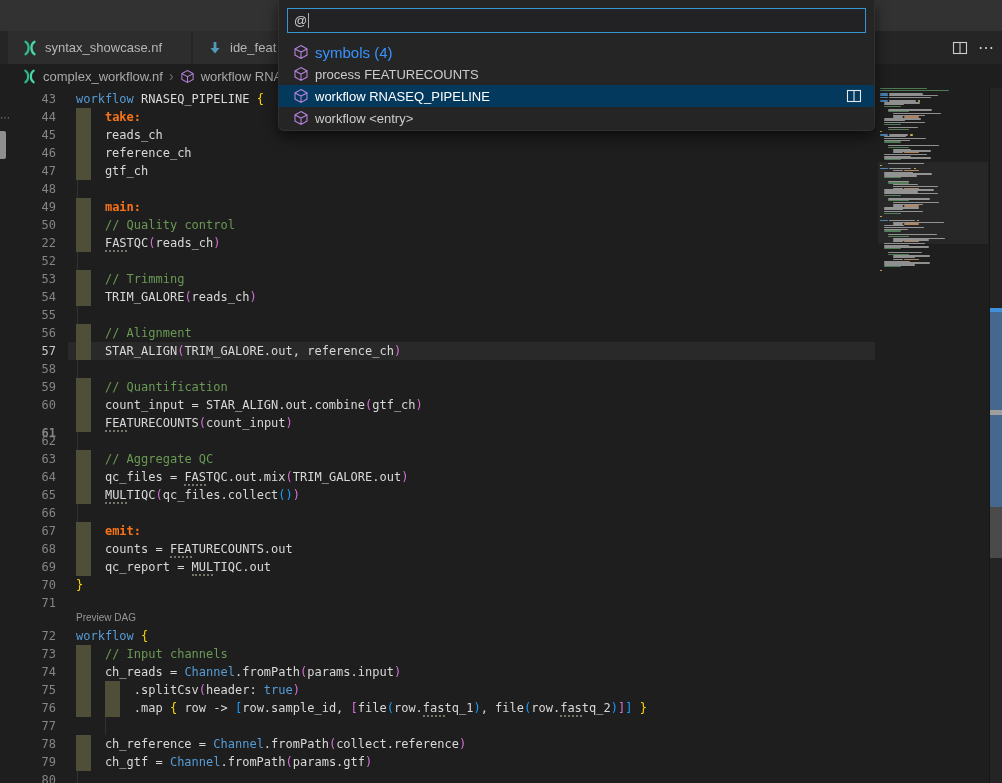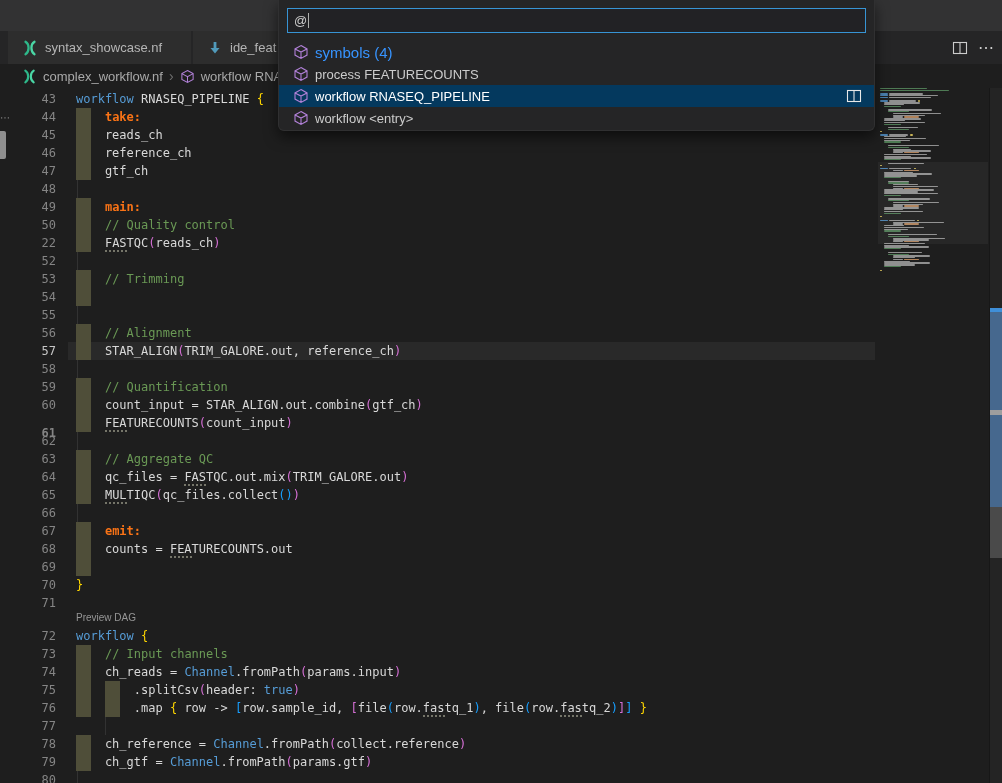--- a/index.html
+++ b/index.html
@@ -149,20 +149,21 @@
       <div class="code-line" style="top: 110px;"><span class="txt">    </span><span class="lbl">main:</span></div>
       <div class="ln" style="top: 128px;">50</div>
       <div class="code-line" style="top: 128px;"><span class="txt">    </span><span class="cmt">// Quality control</span></div>
       <div class="ln" style="top: 146px;">22</div>
       <div class="code-line" style="top: 146px;"><span class="txt">    </span><span class="txt u">FAS</span><span class="txt">TQC</span><span class="p">(</span><span class="txt">reads_ch</span><span class="p">)</span></div>
       <div class="ln" style="top: 164px;">52</div>
       <div class="code-line" style="top: 164px;"></div>
       <div class="ln" style="top: 182px;">53</div>
       <div class="code-line" style="top: 182px;"><span class="txt">    </span><span class="cmt">// Trimming</span></div>
       <div class="ln" style="top: 200px;">54</div>
+      <div class="code-line" style="top: 200px;"><span class="txt">    TRIM_GALORE</span><span class="p">(</span><span class="txt">reads_ch</span><span class="p">)</span></div>
       <div class="ln" style="top: 218px;">55</div>
       <div class="code-line" style="top: 218px;"></div>
       <div class="ln" style="top: 236px;">56</div>
       <div class="code-line" style="top: 236px;"><span class="txt">    </span><span class="cmt">// Alignment</span></div>
       <div class="ln cur" style="top: 254px;">57</div>
       <div class="code-line" style="top: 254px;"><span class="txt">    STAR_ALIGN</span><span class="p">(</span><span class="txt">TRIM_GALORE.out, reference_ch</span><span class="p">)</span></div>
       <div class="ln" style="top: 272px;">58</div>
       <div class="code-line" style="top: 272px;"></div>
       <div class="ln" style="top: 290px;">59</div>
       <div class="code-line" style="top: 290px;"><span class="txt">    </span><span class="cmt">// Quantification</span></div>
@@ -178,20 +179,21 @@
       <div class="code-line" style="top: 380px;"><span class="txt">    qc_files = </span><span class="txt u">FAS</span><span class="txt">TQC.out.mix</span><span class="p">(</span><span class="txt">TRIM_GALORE.out</span><span class="p">)</span></div>
       <div class="ln" style="top: 398px;">65</div>
       <div class="code-line" style="top: 398px;"><span class="txt">    </span><span class="txt u">MUL</span><span class="txt">TIQC</span><span class="p">(</span><span class="txt">qc_files.collect</span><span class="b">(</span><span class="b">)</span><span class="p">)</span></div>
       <div class="ln" style="top: 416px;">66</div>
       <div class="code-line" style="top: 416px;"></div>
       <div class="ln" style="top: 434px;">67</div>
       <div class="code-line" style="top: 434px;"><span class="txt">    </span><span class="lbl">emit:</span></div>
       <div class="ln" style="top: 452px;">68</div>
       <div class="code-line" style="top: 452px;"><span class="txt">    counts = </span><span class="txt u">FEA</span><span class="txt">TURECOUNTS.out</span></div>
       <div class="ln" style="top: 470px;">69</div>
+      <div class="code-line" style="top: 470px;"><span class="txt">    qc_report = </span><span class="txt u">MUL</span><span class="txt">TIQC.out</span></div>
       <div class="ln" style="top: 488px;">70</div>
       <div class="code-line" style="top: 488px;"><span class="y">}</span></div>
       <div class="ln" style="top: 506px;">71</div>
       <div class="code-line" style="top: 506px;"></div>
       <div class="ln" style="top: 539px;">72</div>
       <div class="code-line" style="top: 539px;"><span class="kw">workflow </span><span class="y">{</span></div>
       <div class="ln" style="top: 557px;">73</div>
       <div class="code-line" style="top: 557px;"><span class="txt">    </span><span class="cmt">// Input channels</span></div>
       <div class="ln" style="top: 575px;">74</div>
       <div class="code-line" style="top: 575px;"><span class="txt">    ch_reads = </span><span class="kw">Channel</span><span class="txt">.fromPath</span><span class="p">(</span><span class="txt">params.input</span><span class="p">)</span></div>

